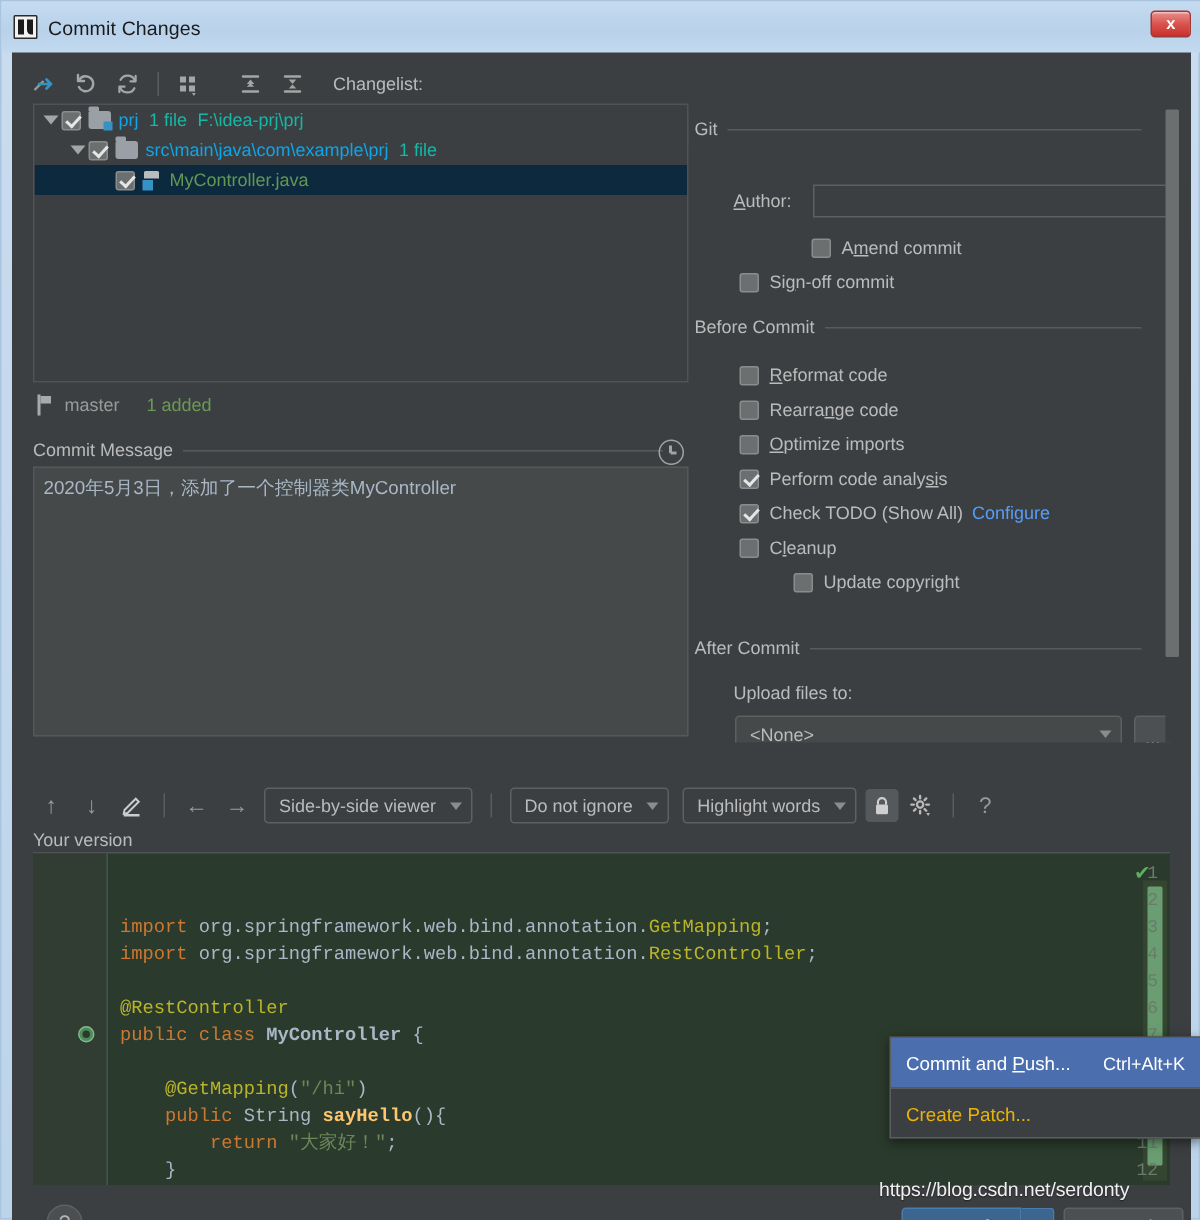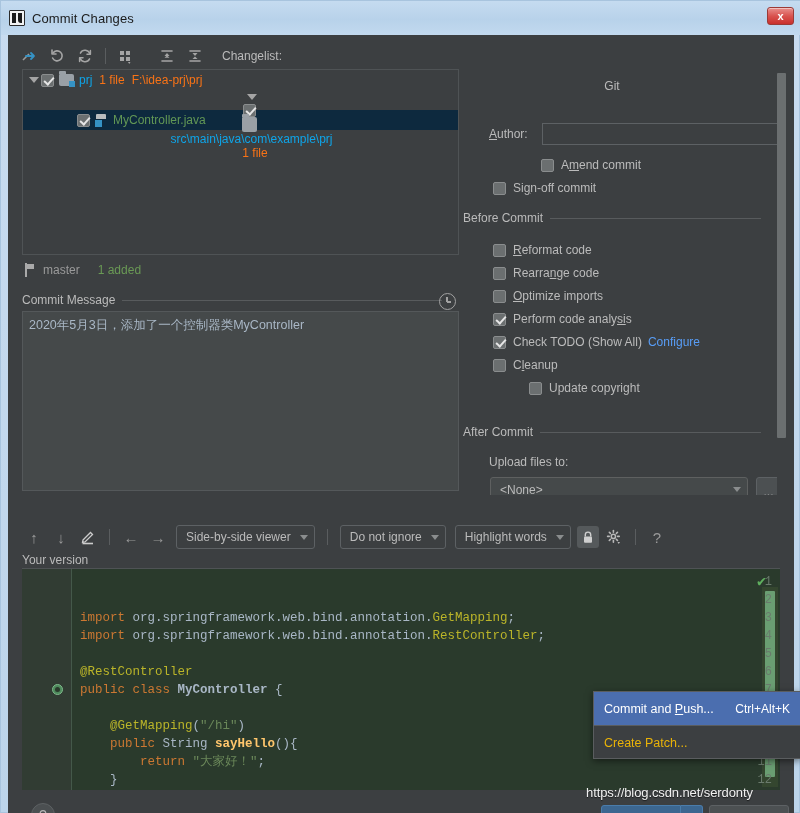--- a/index.html
+++ b/index.html
@@ -181,21 +181,21 @@
     content: ""; position: absolute; left: 1px; top: 0px;
     width: 10px; height: 5px; background: #b9bcbe;
     border-radius: 1px 1px 0 0;
   }
   .java-ico::after {
     content: ""; position: absolute; left: 0px; top: 6px;
     width: 7px; height: 7px; background: #3592c4;
   }
   .t-name { color: #0ea5e9; }
   .t-name.file-green { color: #629755; }
-  .t-dim { color: #f97316; margin-left: 7px; }
+  .t-dim { color: #14b8a6; margin-left: 7px; }
 
   
   #branch-row {
     position: absolute; left: 16px; top: 226px;
     display: flex; align-items: center; height: 18px;
   }
   #branch-ico {
     width: 12px; height: 14px; margin-right: 7px; position: relative;
   }
   #branch-ico::before {
@@ -247,21 +247,21 @@
     overflow: hidden;
     cursor: text;
   }
 
   
   #rightpane {
     position: absolute; left: 455px; top: 38px;
     width: 331px; height: 422px;
     overflow: hidden;
   }
-  #git-sec { position: absolute; left: 0; top: 6px; width: 298px; flex-direction: column; }
+  #git-sec { position: absolute; left: 0; top: 6px; width: 298px; }
   #author-label {
     position: absolute; left: 26px; top: 54px;
     color: #bbbbbb; font-size: 12px;
   }
   #author-input {
     position: absolute; left: 79px; top: 50px;
     width: 241px; height: 22px;
     background: #3c3f41;
     border: 1px solid #5d6164;
     cursor: text;
@@ -562,21 +562,21 @@
         <div class="tree-row" style="padding-left: 4px;">
           <span class="tw">
             <i></i>
           </span>
           <span class="chk on"></span>
           <span class="folder-ico vcs"></span>
           <span class="t-name">prj</span>
           <span class="t-dim">1 file</span>
           <span class="t-dim">F:\idea-prj\prj</span>
         </div>
-        <div class="tree-row" style="padding-left: 22px; flex-direction: column;">
+        <div class="tree-row" style="padding-left: 22px;">
           <span class="tw">
             <i></i>
           </span>
           <span class="chk on"></span>
           <span class="folder-ico"></span>
           <span class="t-name">src\main\java\com\example\prj</span>
           <span class="t-dim">1 file</span>
         </div>
         <div class="tree-row selected" style="padding-left: 40px;">
           <span class="tw"></span>

